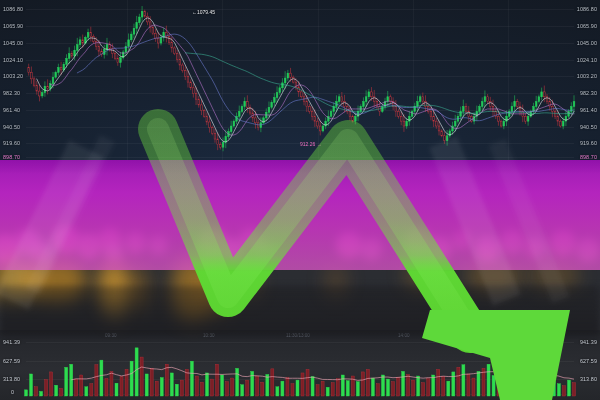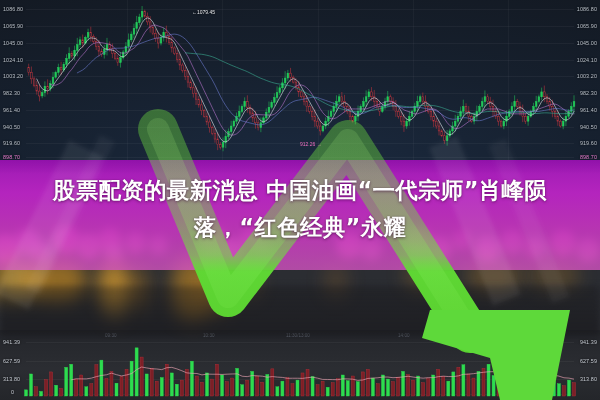--- a/index.html
+++ b/index.html
@@ -783,18 +783,14 @@
       <polygon points="444,322 566,322 548,400 498,400 486,360 436,342" fill="#60d935" opacity="0"></polygon>
 
       <polygon points="430,312 572,306 550,400 497,400 487,358 422,340" fill="#5ed93a" opacity="0"></polygon>
       <polygon points="452,306 576,306 562,392 508,392 496,354 444,330" fill="none"></polygon>
       <polygon points="418,300 580,308 548,400 494,400 486,356 410,330" fill="none"></polygon>
       <path d="M 426 316 L 566 310 L 554 400 L 500 400 L 490 360 Z" fill="#5fda36" opacity="0"></path>
       <polygon points="430,310 570,310 552,400 500,400 490,358 422,338" fill="#5ed93a"></polygon>
     </g>
   </svg>
 
-  <div class="headline">
-    <span class="ln">股票配资的最新消息 中国油画“一代宗师”肖峰陨</span>
-    <span class="ln">落，“红色经典”永耀</span>
-  </div>
 
 </div>
 
 </body></html>

